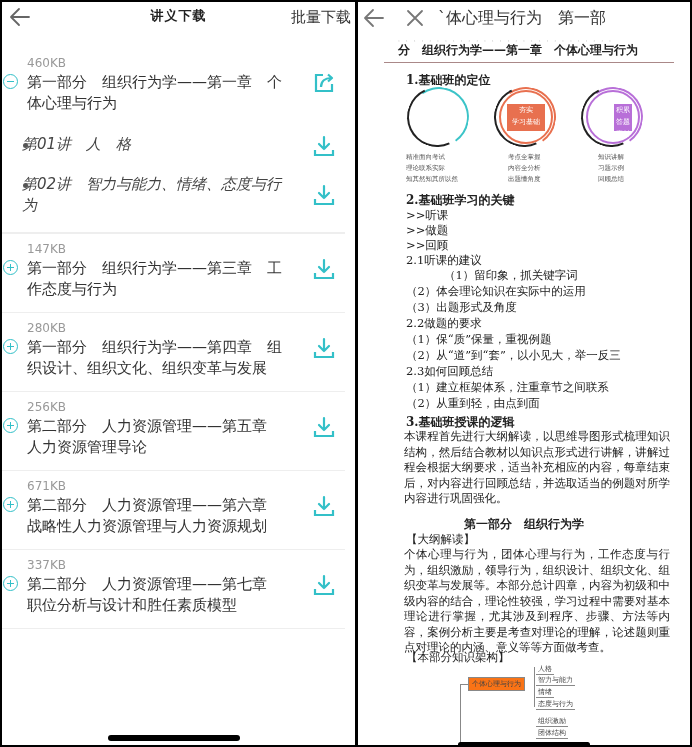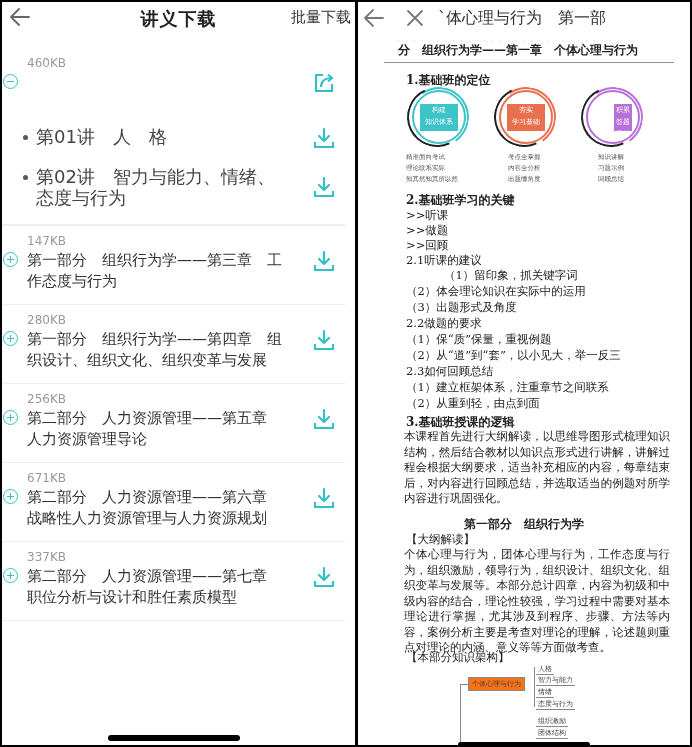--- a/index.html
+++ b/index.html
@@ -6,32 +6,32 @@
   html, body { width: 692px; height: 747px; overflow: hidden; background: #fff; }
   body { position: relative; font-family: "DejaVu Sans", "Liberation Sans", sans-serif; color: #333; }
 
   .frame { position: absolute; top: 0; left: 0; width: 692px; height: 747px; border: 2px solid #000; }
   .divider-v { position: absolute; left: 355px; top: 0; width: 3px; height: 747px; background: #000; z-index: 5; }
 
   
   .left { position: absolute; left: 2px; top: 2px; width: 353px; height: 743px; overflow: hidden; background: #fff; }
   .lhead { position: relative; height: 34px; }
   .lhead .back { position: absolute; left: 6px; top: 3px; width: 24px; height: 24px; cursor: pointer; }
-  .lhead .title { position: absolute; left: 0; right: 0; top: 5px; text-align: center; font-size: 18px; font-weight: bold; color: #222; letter-spacing: 1px; }
+  .lhead .title { position: absolute; left: 0; right: 0; top: 5px; text-align: center; font-size: 13px; font-weight: bold; color: #222; letter-spacing: 1px; }
   .lhead .batch { position: absolute; right: 4px; top: 6px; font-size: 15px; color: #333; cursor: pointer; }
 
   .list { position: absolute; top: 46px; left: 0; width: 353px; }
   .chapter { position: relative; padding: 0 0 0 0; border-bottom: 1px solid #eee; margin-right: 10px; }
   .size { font-size: 12px; color: #999; padding-left: 25px; height: 18px; line-height: 18px; margin-top: 6px; }
   .crow { position: relative; padding-left: 25px; padding-right: 58px; font-size: 15px; line-height: 21px; color: #333; min-height: 46px; padding-bottom: 12px; }
   .toggle { position: absolute; left: 1px; top: 2px; width: 15px; height: 15px; border: 1.4px solid #33c0c8; border-radius: 50%; cursor: pointer; }
   .toggle::before { content: ""; position: absolute; left: 3px; right: 3px; top: 5.5px; height: 1.4px; background: #33c0c8; }
   .toggle.plus::after { content: ""; position: absolute; top: 3px; bottom: 3px; left: 5.5px; width: 1.4px; background: #33c0c8; }
   .act { position: absolute; right: 10px; top: 0px; width: 22px; height: 22px; cursor: pointer; }
-  .lecture { position: relative; padding-left: 34px; padding-right: 58px; font-size: 18px; line-height: 21px; color: #444; }
+  .lecture { position: relative; padding-left: 20px; padding-right: 58px; font-size: 15px; line-height: 21px; color: #444; font-style: italic; }
   .lecture .dot { position: absolute; left: 21px; top: 9px; width: 5px; height: 5px; border-radius: 50%; background: #555; }
   .lecture .act { top: 2px; }
 
   .home-ind { position: absolute; left: 106px; bottom: 4px; width: 132px; height: 6px; border-radius: 3px; background: #000; z-index: 6; }
 
   
   .right { position: absolute; left: 358px; top: 2px; width: 332px; height: 743px; overflow: hidden; background: #fff; }
   .rhead { position: relative; height: 34px; }
   .rhead .back { position: absolute; left: 4px; top: 4px; width: 24px; height: 24px; cursor: pointer; }
   .rhead .close { position: absolute; left: 46px; top: 5px; width: 22px; height: 22px; cursor: pointer; }
@@ -71,20 +71,21 @@
     <div class="title">讲义下载</div>
     <div class="batch">批量下载</div>
   </div>
 
   <div class="list">
 
     <div class="chapter">
       <div class="size">460KB</div>
       <div class="crow">
         <span class="toggle"></span>
+        <span>第一部分　组织行为学——第一章　个体心理与行为</span>
         <svg class="act" viewBox="0 0 22 22">
             <path d="M10 3H3v16h16v-7" fill="none" stroke="#33c0c8" stroke-width="2.2"></path>
             <path d="M8 15c0-6 4-9 10-9" fill="none" stroke="#33c0c8" stroke-width="2.2"></path>
             <path d="M15 2.5l4 3.5-4 3.5" fill="none" stroke="#33c0c8" stroke-width="2.2" stroke-linejoin="round"></path>
           </svg>
       </div>
       <div class="lecture" style="height:40px;padding-top:8px;">
         <span class="dot" style="top:17px;"></span>
         <span>第01讲　人　格</span>
         <svg class="act" style="top:9px;" viewBox="0 0 22 22">
@@ -177,24 +178,20 @@
   </div>
 
   <div class="doc">
     <div class="dotsrow">· · · · · · · · · · ·   · · · · ·   · · · · · · ·   · · ·   · ·</div>
     <div class="doc-head">分　组织行为学——第一章　个体心理与行为</div>
     <div class="doc-head-line"></div>
 
     <div class="h1" style="left:48px;top:36px;">1.基础班的定位</div>
 
     <div class="circles">
-      <div class="circ" style="left:8px;border-color:#3cc4c8;">
-        <div class="lab" style="background: rgb(60, 196, 200); white-space: pre-line;">构建
-知识体系</div>
-      </div>
       <div class="arc" style="left:5px;border-top-color:#3cc4c8;border-right-color:#3cc4c8;transform:rotate(10deg);"></div>
       <div class="arc" style="left:3px;border-bottom-color:#222;border-left-color:#222;transform:rotate(20deg);"></div>
       <div class="bul" style="left:2px;">
         <div>精准面向考试</div>
         <div>理论联系实际</div>
         <div>知其然知其所以然</div>
       </div>
 
       <div class="circ" style="left:95px;border-color:#e8704f;">
         <div class="lab" style="background: rgb(232, 112, 79); white-space: pre-line;">夯实

